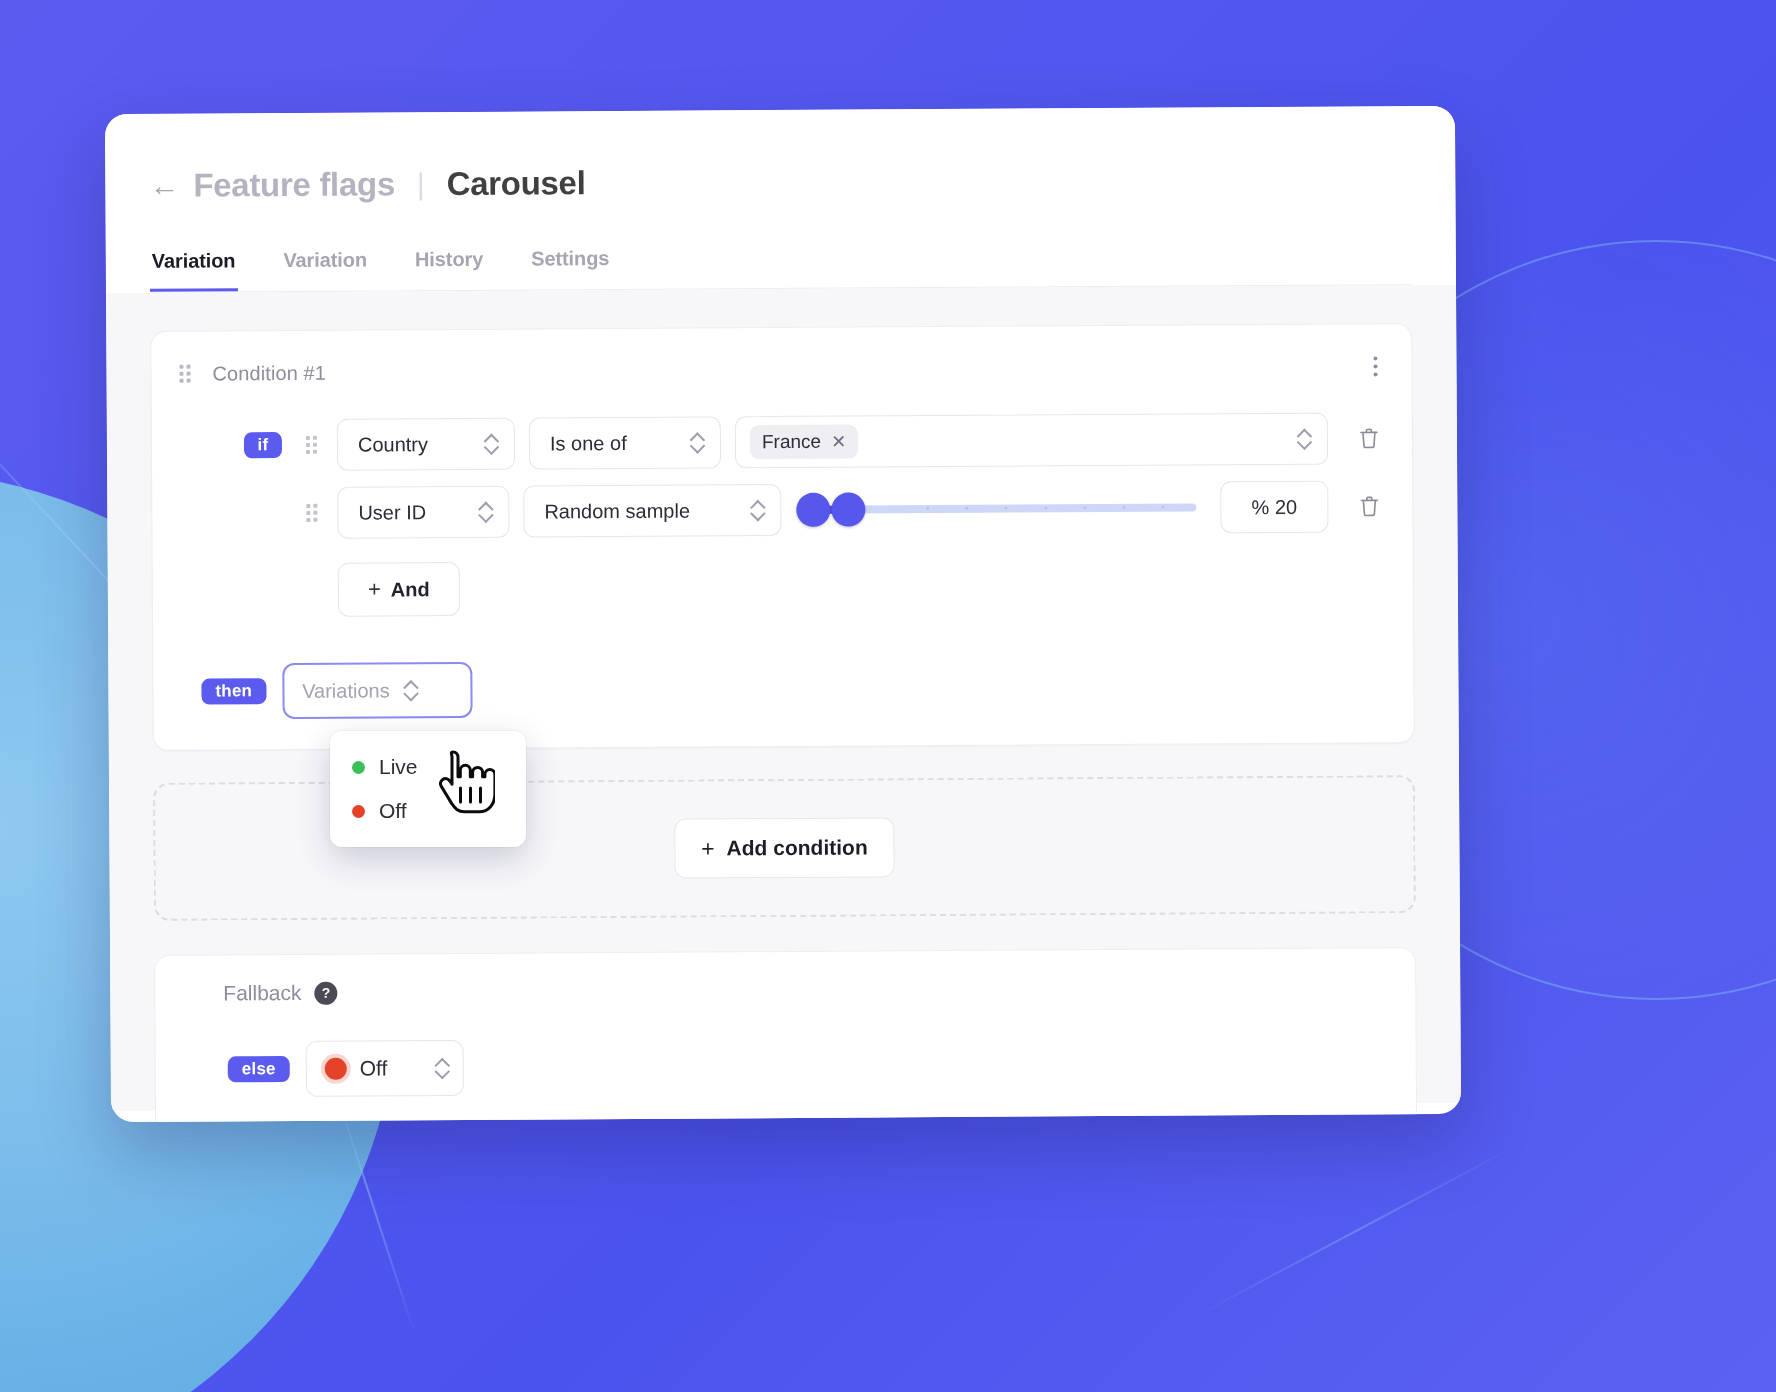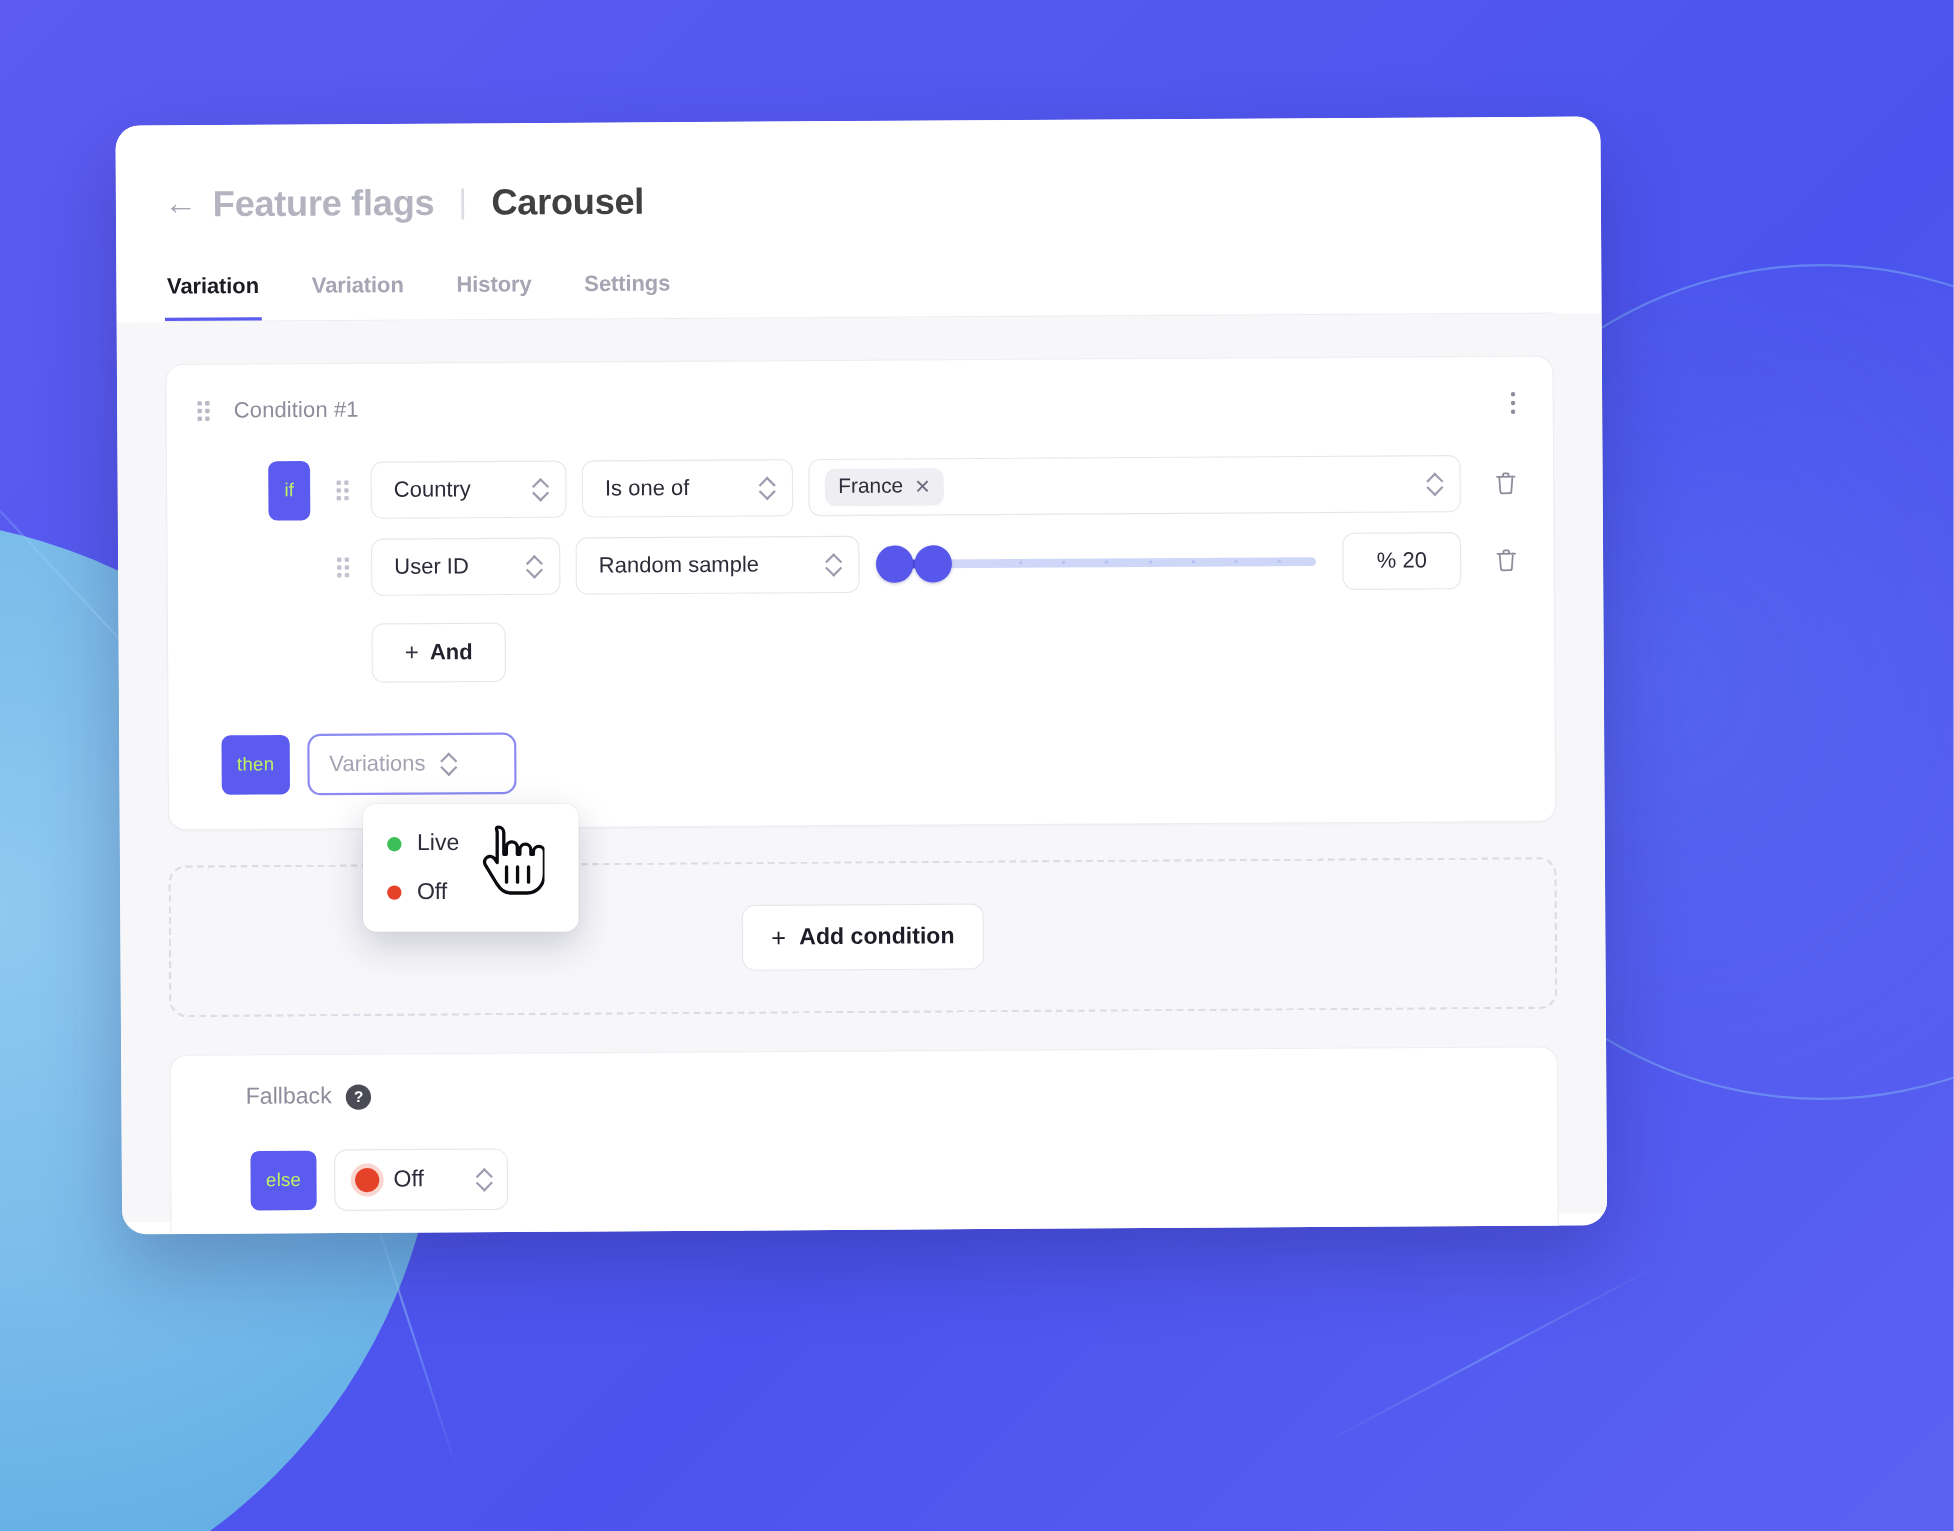--- a/index.html
+++ b/index.html
@@ -115,22 +115,22 @@
     margin-right: 22px;
   }
   .grip i { display:block; width:4px; height:4px; background:#b9b9c6; border-radius:1px; }
   .cond-title { font-size:20px; color:#8d8d9c; font-weight:400; letter-spacing:.1px; }
   .kebab { margin-left:auto; display:flex; flex-direction:column; gap:4px; padding:6px; cursor:pointer;}
   .kebab i { width:4px; height:4px; background:#8d8d9c; border-radius:50%; display:block;}
 
   .rows { margin-top: 30px; padding-left: 64px; }
   .row { display:flex; align-items:center; gap:14px; margin-bottom: 16px; }
   .badge {
-    background:#5b5bf0; color:#bef264; font-size:17px; font-weight:400;
-    border-radius:8px; height:54px; min-width:38px;
+    background:#5b5bf0; color:#ffffff; font-size:17px; font-weight:700;
+    border-radius:8px; height:26px; min-width:38px;
     display:flex; align-items:center; justify-content:center;
     padding: 0 11px; letter-spacing:.2px;
   }
   .badge.wide { padding: 0 14px; }
   .row-grip {
     display:inline-grid;
     grid-template-columns: repeat(2, 4px);
     grid-template-rows: repeat(3, 4px);
     gap:3px; margin: 0 6px 0 10px;
   }

